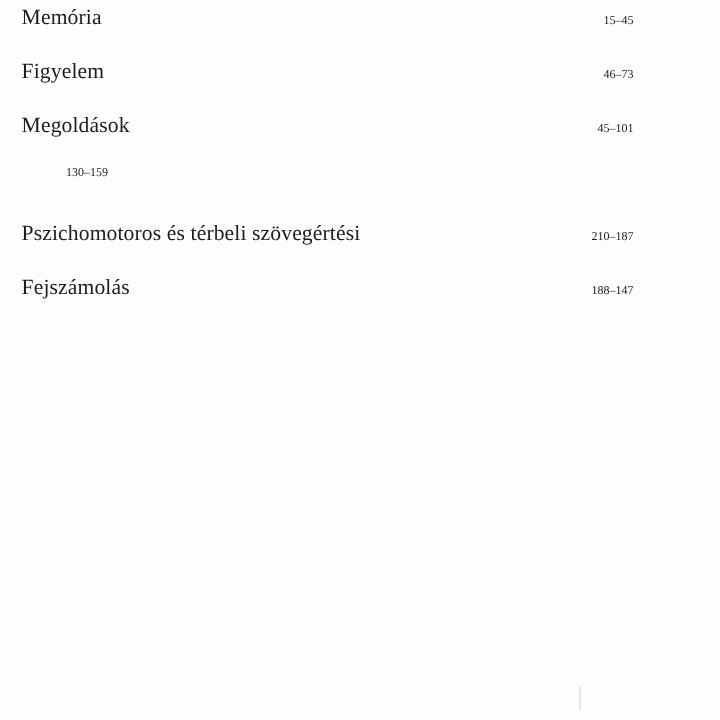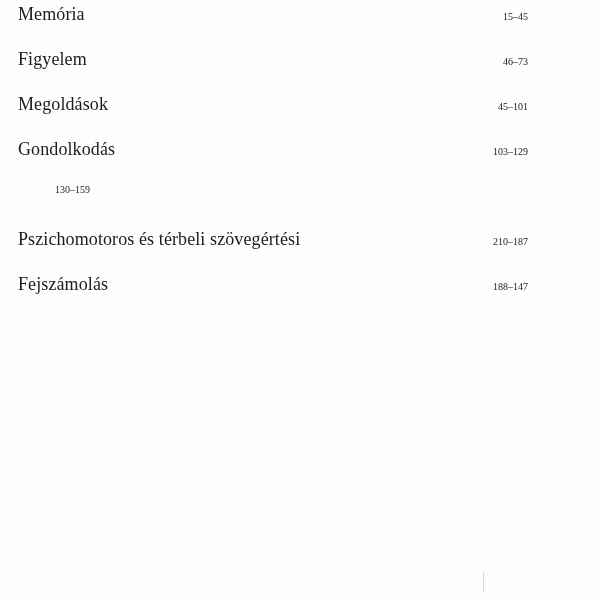--- a/index.html
+++ b/index.html
@@ -79,24 +79,20 @@
   <div class="toc-row">
     <span class="toc-title">Figyelem</span>
     <span class="toc-pages">46–73</span>
   </div>
 
   <div class="toc-row">
     <span class="toc-title">Megoldások</span>
     <span class="toc-pages">45–101</span>
   </div>
 
-  <div class="toc-row">
-    <span class="toc-title">Gondolkodás</span>
-    <span class="toc-pages">103–129</span>
-  </div>
 
   <div class="toc-row">
     <span class="toc-pages">130–159</span>
   </div>
 
   <div class="toc-row">
     <span class="toc-title">Pszichomotoros és térbeli szövegértési</span>
     <span class="toc-pages">210–187</span>
   </div>
 

